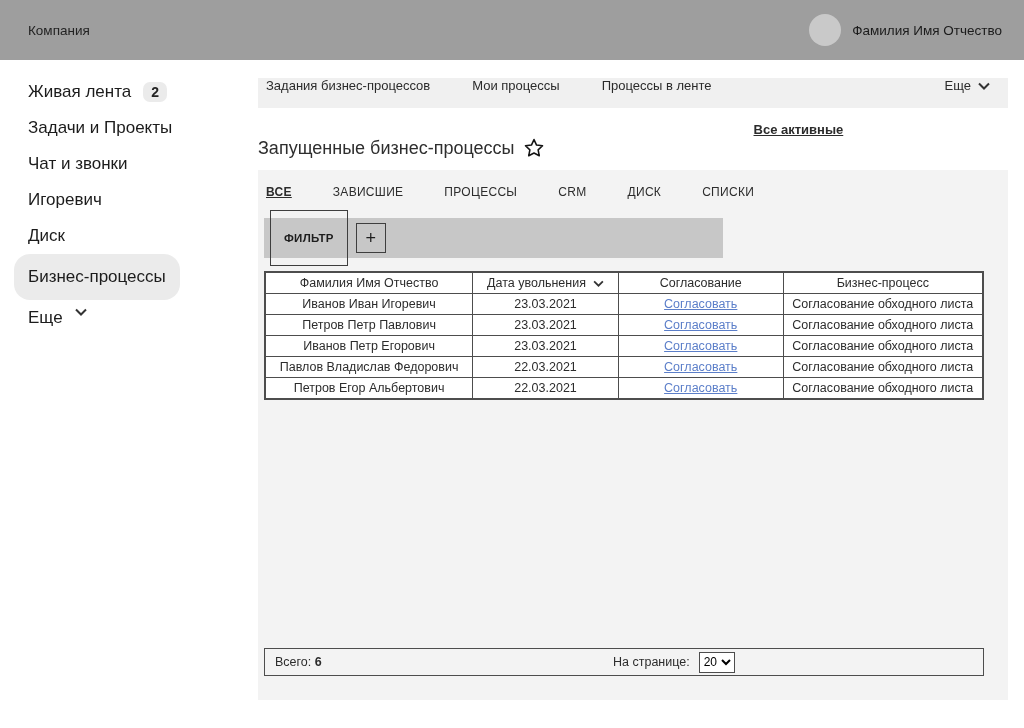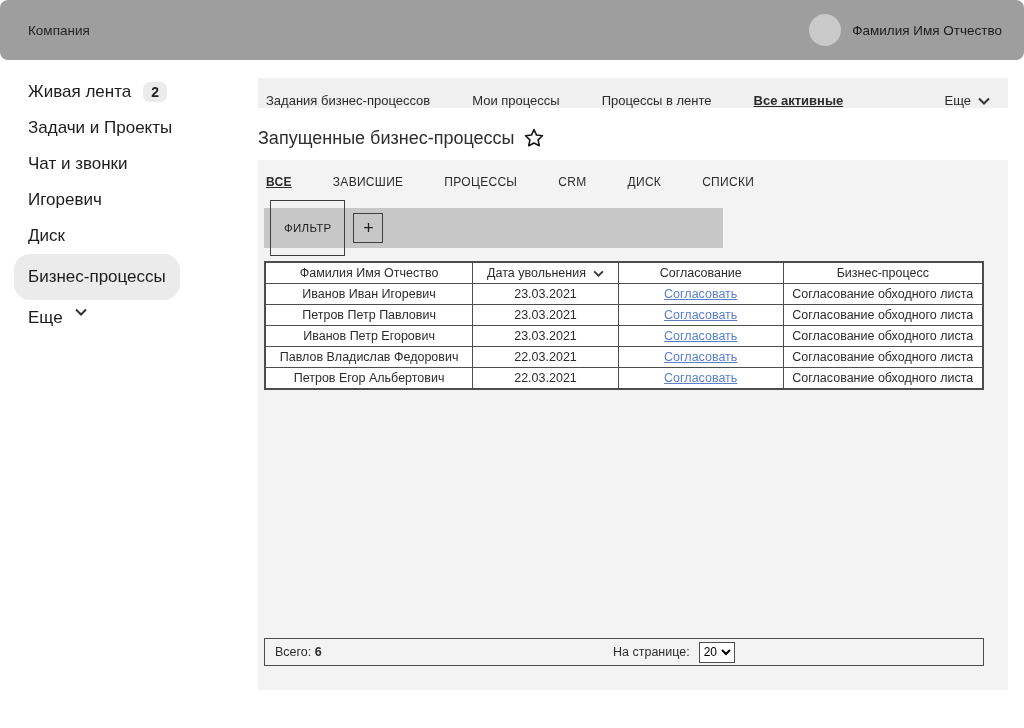--- a/index.html
+++ b/index.html
@@ -8,54 +8,54 @@
     --link_blue:#5b7ec9; --pill_bg:#ebebeb;
   }
   *{box-sizing:border-box;}
   html,body{margin:0;padding:0;}
   body{
     width:1024px;height:728px;position:relative;overflow:hidden;
     background:#fff;font-family:"Liberation Sans",sans-serif;color:#1f1f1f;
   }
   
   .header{position:absolute;top:0;left:0;width:1024px;height:60px;background:var(--header_bg);
-    display:flex;align-items:center;justify-content:space-between;padding:0 22px 0 28px;border-radius:8px;}
+    display:flex;align-items:center;justify-content:space-between;padding:0 22px 0 28px;}
   .company{font-size:13.5px;color:#232323;}
   .user{display:flex;align-items:center;gap:11px;font-size:13.5px;color:#1b1b1b;cursor:default;}
   .avatar{width:32px;height:32px;border-radius:50%;background:var(--avatar_bg);}
   
   .sidebar{position:absolute;top:60px;left:0;width:258px;}
   .side-list{list-style:none;margin:0;padding:14px 0 0 22px;}
   .side-item{font-size:17px;color:#1c1c1c;display:flex;align-items:flex-start;gap:12px;
     padding:8px 6px;width:max-content;cursor:pointer;}
   .side-item.active{background:var(--pill_bg);border-radius:16px;padding:13px 14px;margin-left:-8px;}
   .badge{background:var(--pill_bg);border-radius:7px;padding:2px 8px;font-size:14px;font-weight:bold;color:#222;}
   .chev{width:12px;height:8px;display:inline-block;}
   .chev polyline{fill:none;stroke:#333;stroke-width:2;}
   
   .main{position:absolute;top:60px;left:258px;width:750px;}
   .top-tabs{margin-top:18px;height:30px;background:var(--tab_bar_bg);
-    display:flex;align-items:flex-end;gap:42px;font-size:13px;color:#2b2b2b;padding:0 18px 0 8px;}
+    display:flex;align-items:flex-start;gap:42px;font-size:13px;color:#2b2b2b;padding:0 18px 0 8px;}
   .top-tab{cursor:pointer;white-space:nowrap;}
   .top-tab.active{font-weight:bold;text-decoration:underline;margin-top:44px;}
   .top-more{margin-left:auto;display:flex;align-items:center;gap:7px;cursor:pointer;}
-  .title-row{margin-top:18px;height:24px;display:flex;align-items:center;gap:9px;}
+  .title-row{margin-top:28px;height:24px;display:flex;align-items:center;gap:9px;}
   .page-title{font-size:18px;color:#2e2e2e;}
   .star{width:22px;height:22px;cursor:pointer;}
   .star path{fill:none;stroke:#141414;stroke-width:1.7;stroke-linejoin:round;}
   
   .panel{margin-top:10px;width:750px;height:530px;background:var(--panel_bg);
     padding:15px 0 0 6px;position:relative;}
   .sub-tabs{display:flex;gap:41px;font-size:12px;color:#2c2c2c;letter-spacing:.3px;padding-left:2px;}
   .sub-tab{cursor:pointer;}
   .sub-tab.active{font-weight:bold;text-decoration:underline;}
   .filter-bar{margin-top:19px;width:459px;height:40px;background:var(--filter_bar_bg);
     display:flex;align-items:center;gap:8px;padding-left:6px;}
   .filter-btn{border:1px solid #3e3e3e;background:transparent;font-family:inherit;
-    font-size:11.5px;color:#1e1e1e;padding:21px 13px;cursor:pointer;letter-spacing:.3px;}
+    font-size:11.5px;color:#1e1e1e;padding:21px 13px;cursor:pointer;letter-spacing:.3px;font-weight:bold;}
   .add-btn{border:1px solid #3e3e3e;background:transparent;width:30px;height:30px;
     font-size:18px;line-height:1;display:flex;align-items:center;justify-content:center;cursor:pointer;color:#1e1e1e;}
   
   .bp-table{margin-top:13px;width:720px;border-collapse:collapse;background:#fff;
     font-size:12.5px;color:#2c2c2c;border:2px solid var(--table_border);}
   .bp-table th,.bp-table td{border:1px solid var(--table_border);text-align:center;
     padding:3px 4px;font-weight:normal;height:17px;white-space:nowrap;}
   .bp-table th{cursor:pointer;}
   .th-inner{display:inline-flex;align-items:center;gap:7px;}
   .sort-chev{width:11px;height:7px;}

